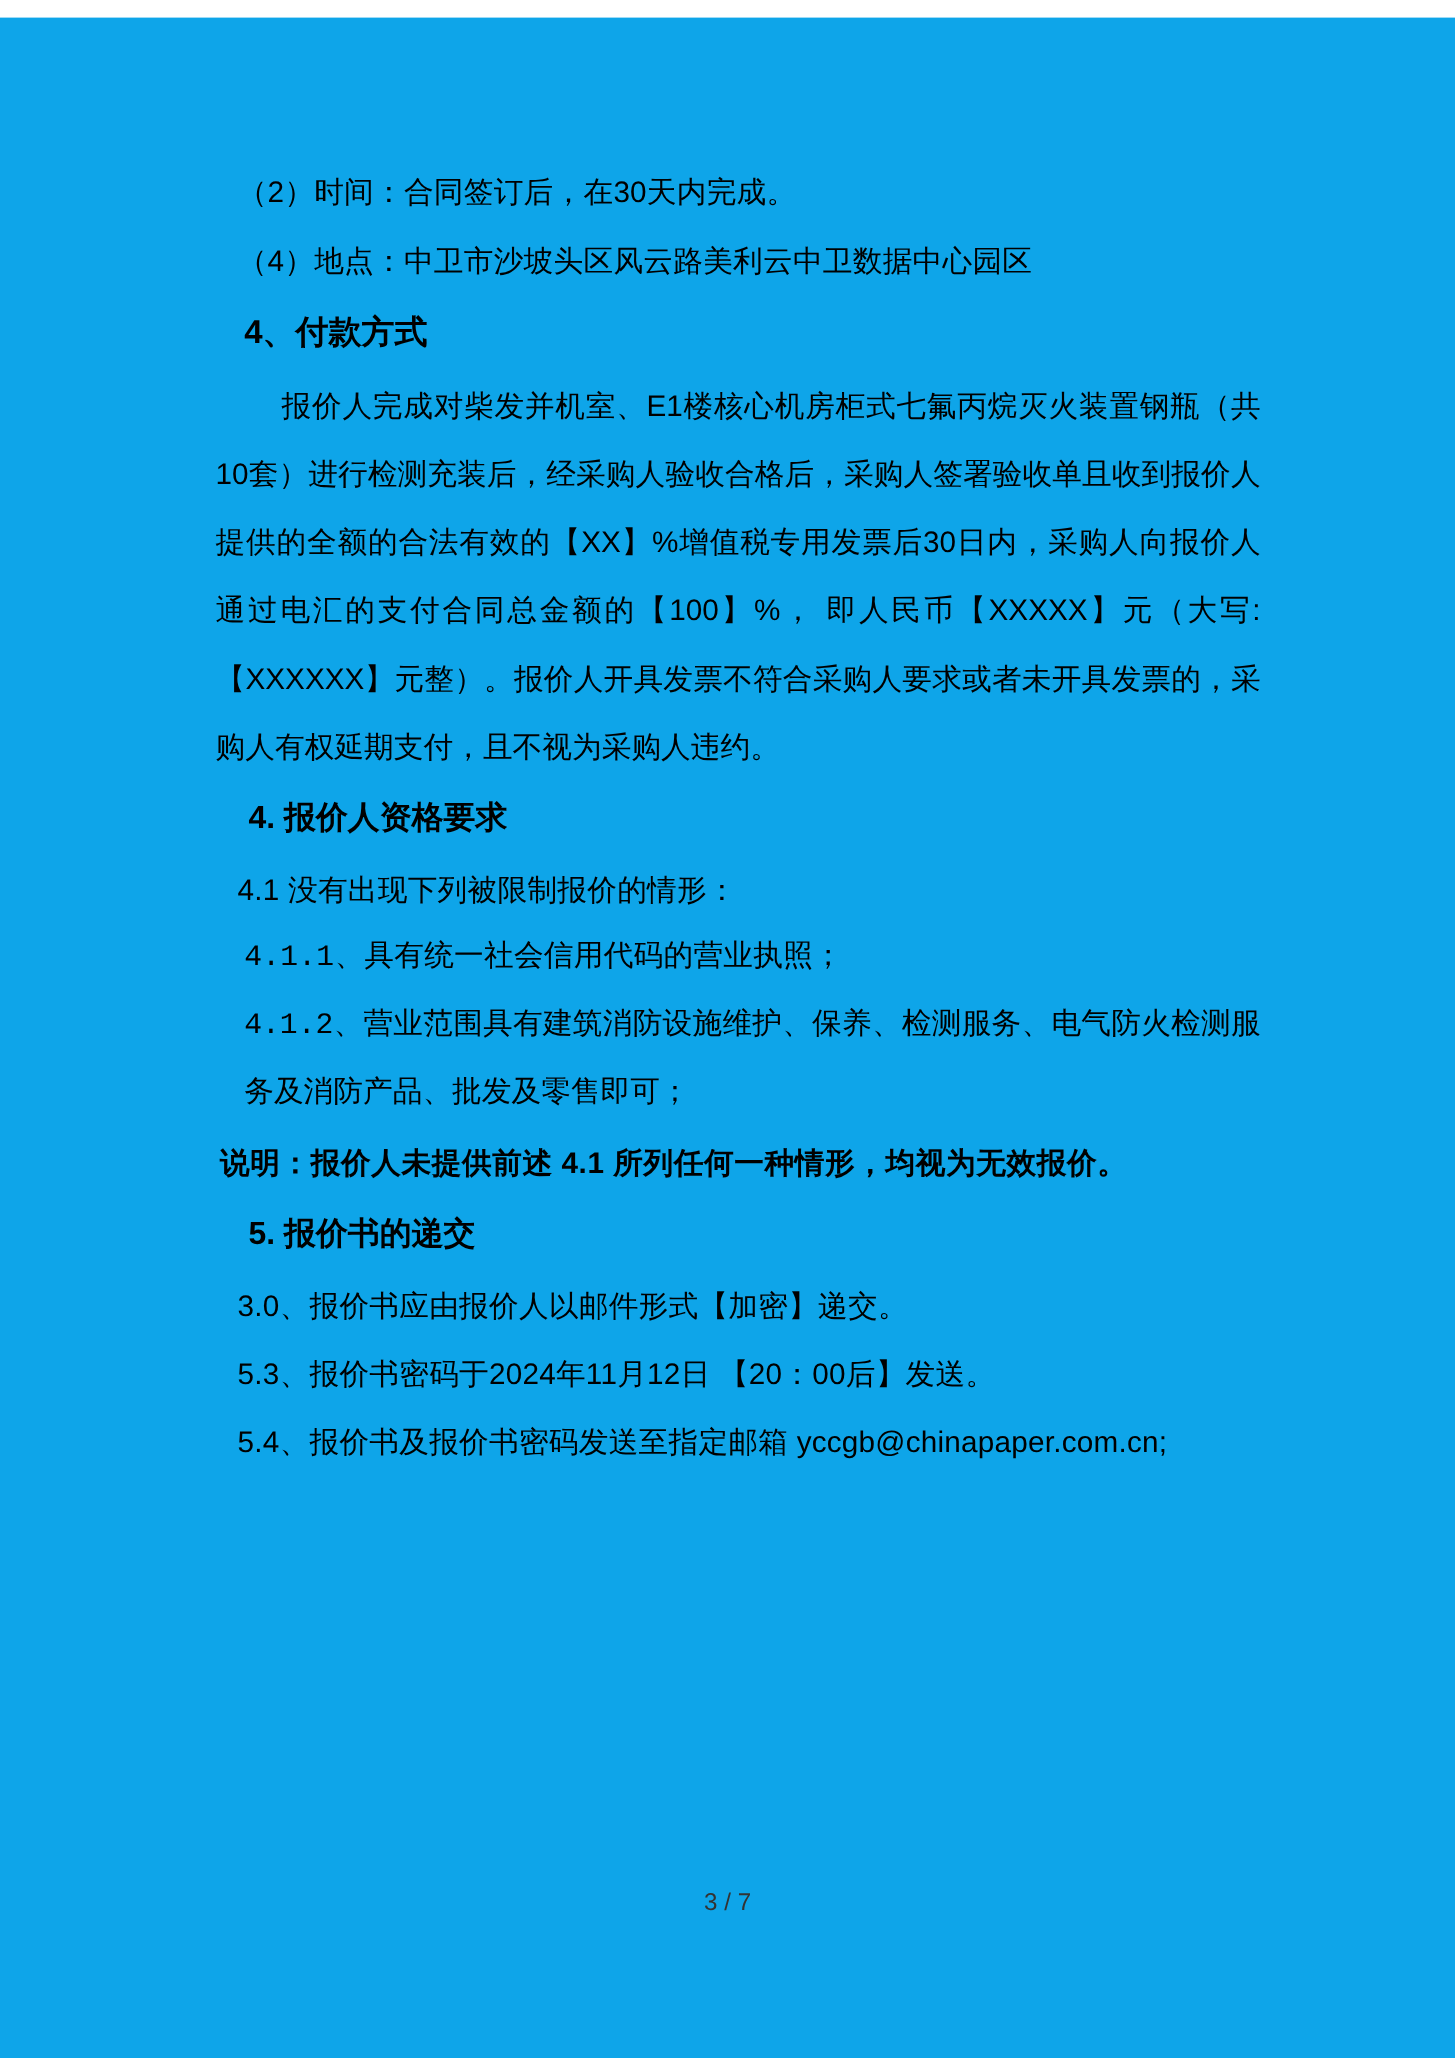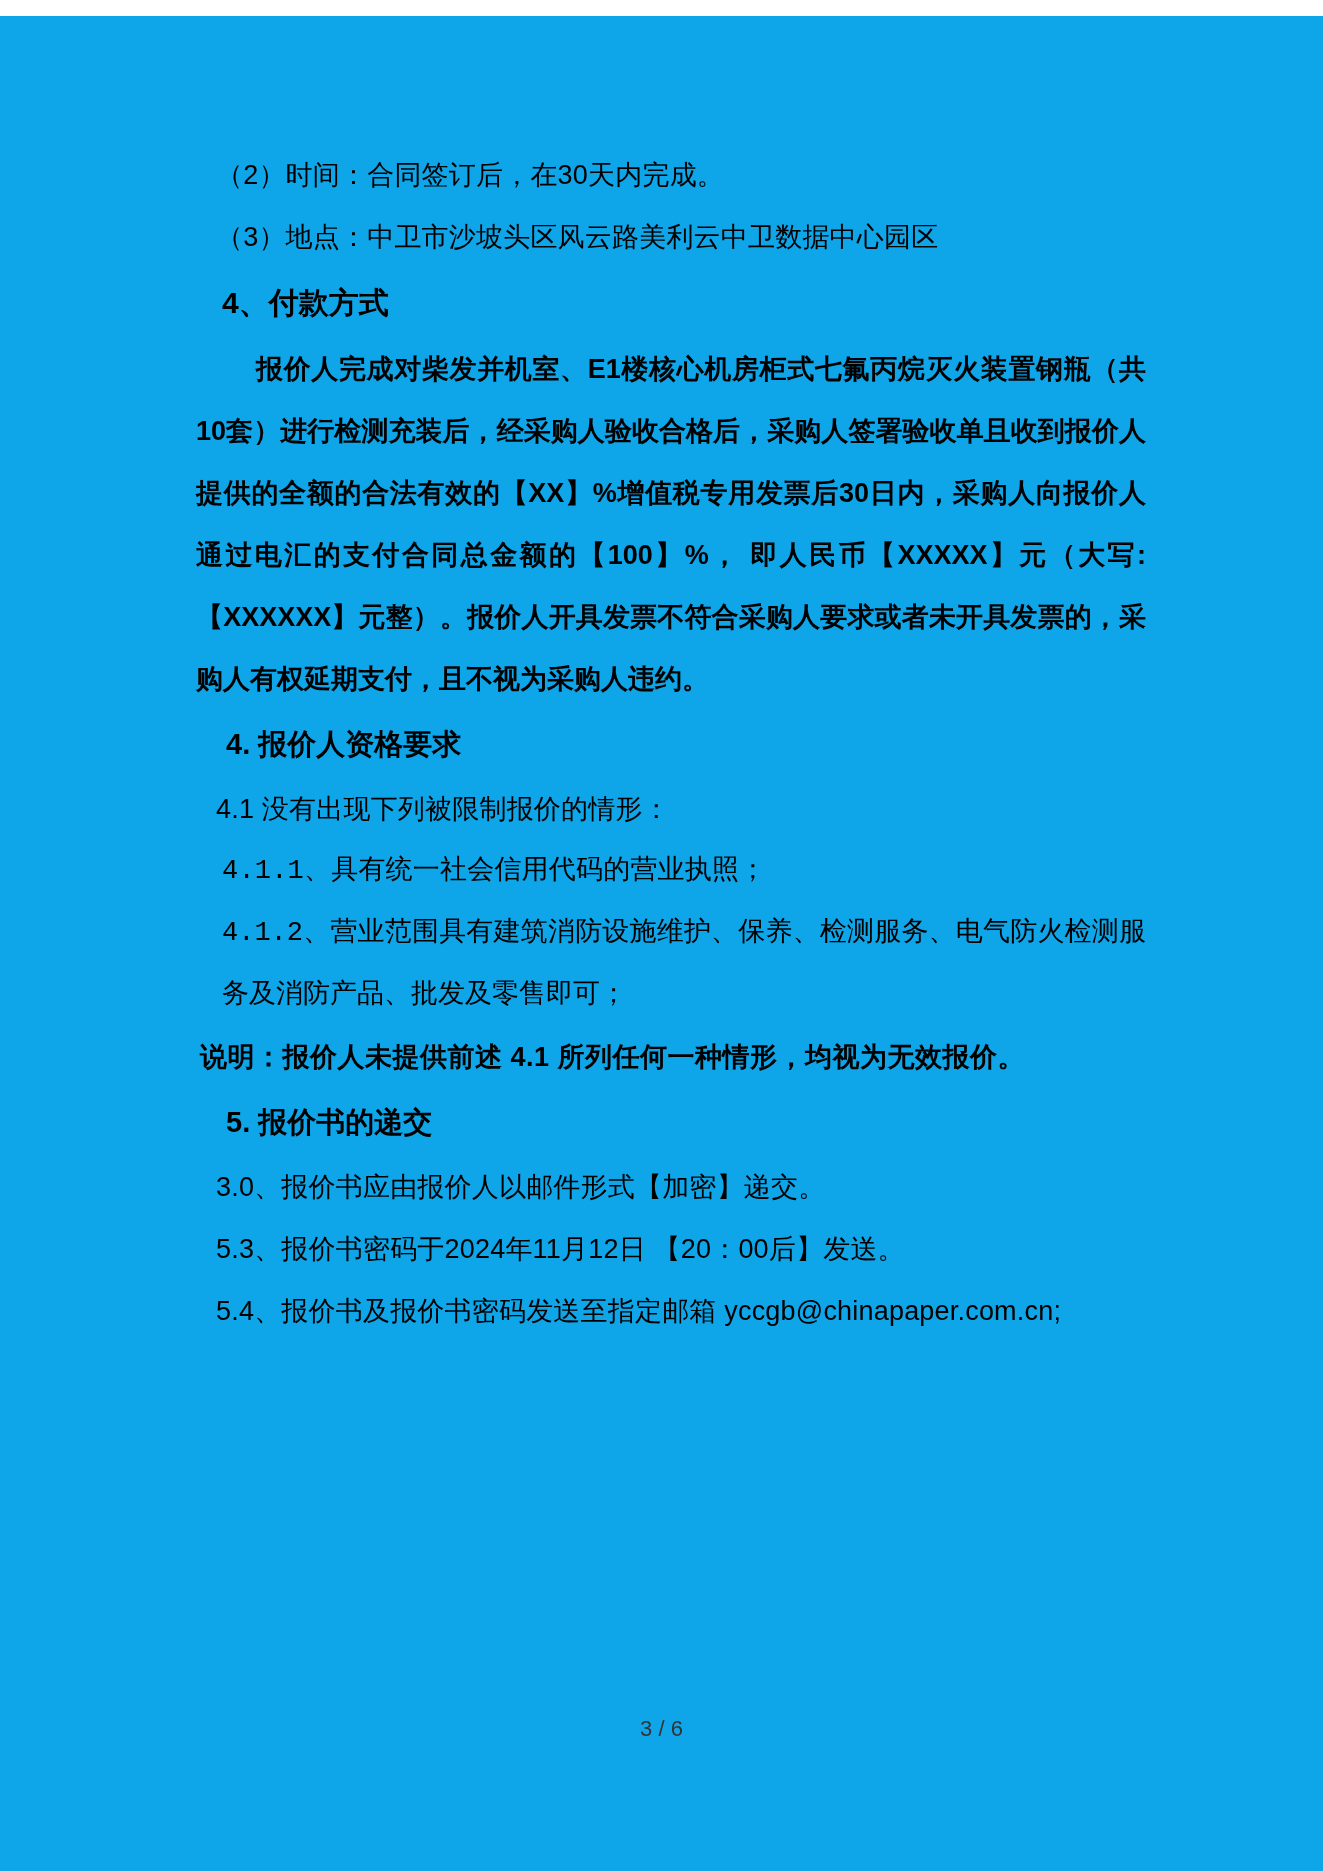--- a/index.html
+++ b/index.html
@@ -45,21 +45,20 @@
   }
   .para {
     font-size: 27px;
     line-height: 62px;
     text-align: justify;
     text-justify: inter-character;
     white-space: normal;
   }
   .para-first {
     text-indent: 60px;
-    font-weight: bold;
   }
   .bold-note {
     font-size: 27px;
     font-weight: bold;
     line-height: 62px;
     padding-left: 4px;
     letter-spacing: 0.5px;
   }
   .footer {
     position: absolute;
@@ -72,21 +71,21 @@
     font-family: "Liberation Sans", "DejaVu Sans", sans-serif;
   }
 </style>
 </head>
 <body>
 
 <div class="page">
   <div class="content">
 
     <div class="line indent-1">（2）时间：合同签订后，在30天内完成。</div>
-    <div class="line indent-1">（3）地点：中卫市沙坡头区风云路美利云中卫数据中心园区</div>
+    <div class="line indent-1">（4）地点：中卫市沙坡头区风云路美利云中卫数据中心园区</div>
 
     <div class="heading">4、付款方式</div>
 
     <div class="para para-first">报价人完成对柴发并机室、E1楼核心机房柜式七氟丙烷灭火装置钢瓶（共10套）进行检测充装后，经采购人验收合格后，采购人签署验收单且收到报价人提供的全额的合法有效的【XX】%增值税专用发票后30日内，采购人向报价人通过电汇的支付合同总金额的【100】%， 即人民币【XXXXX】元（大写:【XXXXXX】元整）。报价人开具发票不符合采购人要求或者未开具发票的，采购人有权延期支付，且不视为采购人违约。</div>
 
     <div class="heading-sub">4. 报价人资格要求</div>
 
     <div class="line indent-1">4.1 没有出现下列被限制报价的情形：</div>
     <div class="line indent-2">4.1.1、具有统一社会信用代码的营业执照；</div>
     <div class="para indent-2">4.1.2、营业范围具有建筑消防设施维护、保养、检测服务、电气防火检测服务及消防产品、批发及零售即可；</div>
@@ -95,15 +94,15 @@
 
     <div class="heading-sub">5. 报价书的递交</div>
 
     <div class="line indent-1">3.0、报价书应由报价人以邮件形式【加密】递交。</div>
     <div class="line indent-1">5.3、报价书密码于2024年11月12日 【20：00后】发送。</div>
     <div class="line indent-1">5.4、报价书及报价书密码发送至指定邮箱 yccgb@chinapaper.com.cn;</div>
 
   </div>
 
   <div class="footer">
-    <span>3 / 6</span>
+    <span>3 / 7</span>
   </div>
 </div>
 
 </body></html>

